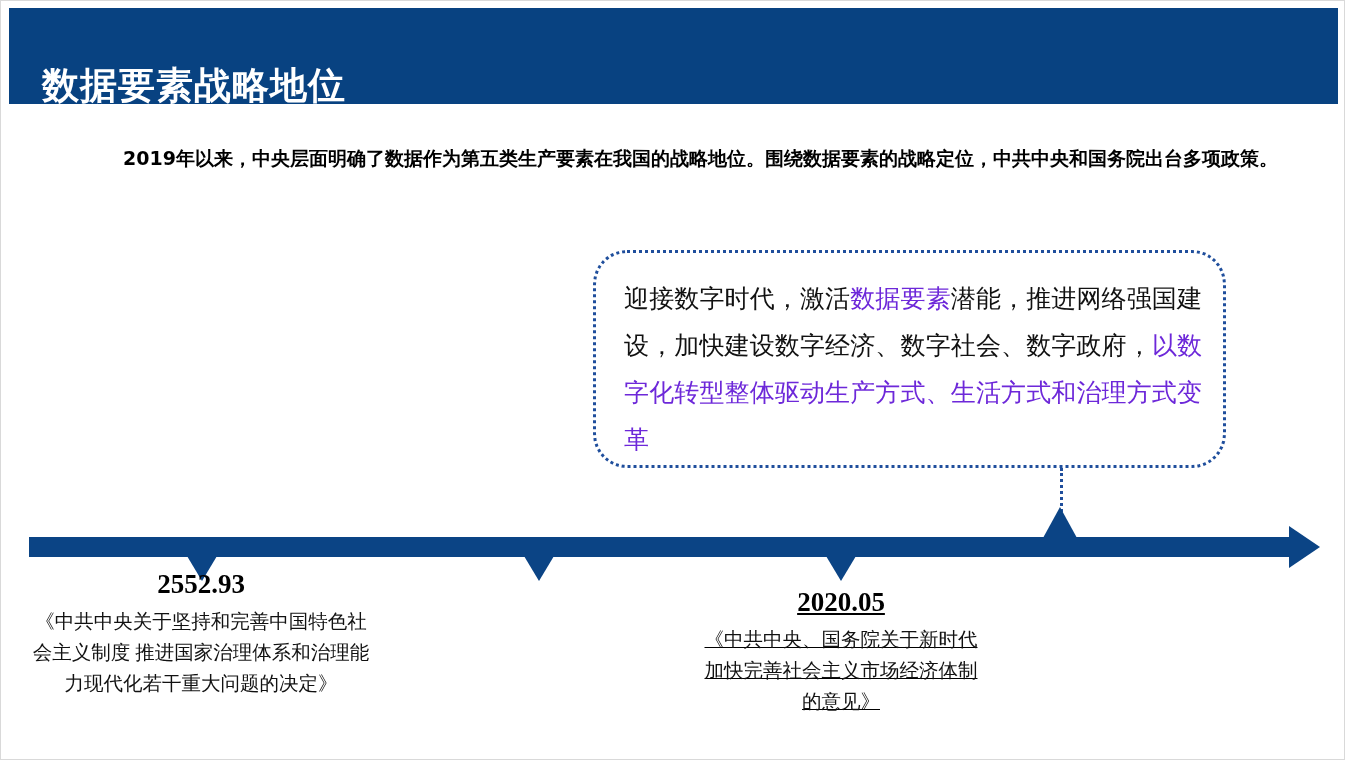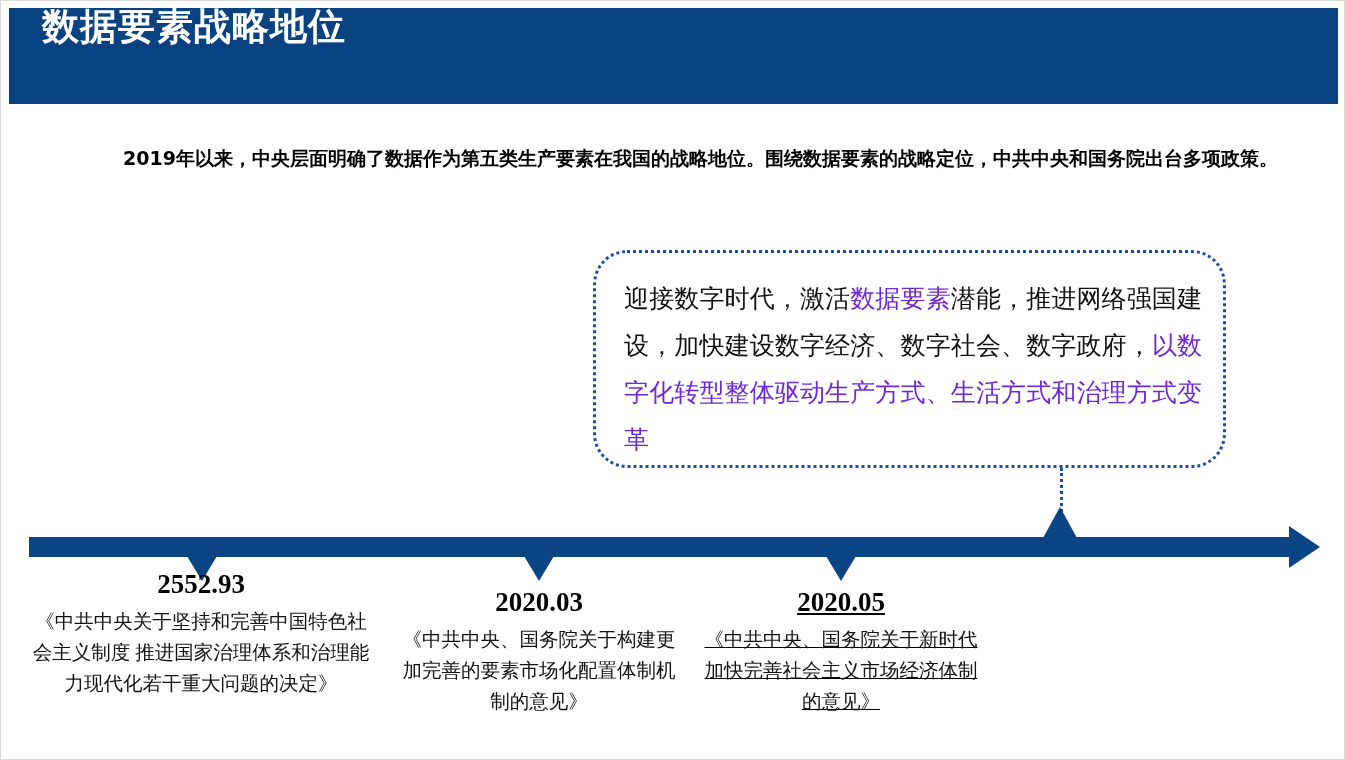--- a/index.html
+++ b/index.html
@@ -22,21 +22,21 @@
 
   
   .title-banner {
     position: absolute;
     left: 8px;
     top: 7px;
     width: 1329px;
     height: 96px;
     background: #084281;
     display: flex;
-    align-items: flex-start;
+    align-items: flex-end;
   }
   .title-text {
     color: #ffffff;
     font-family: "DejaVu Sans", "Liberation Sans", sans-serif;
     font-weight: bold;
     font-size: 37px;
     letter-spacing: 1px;
     margin-left: 33px;
     line-height: 1;
   }
@@ -179,24 +179,20 @@
   <div class="tick-down" style="left:186px;"></div>
   <div class="tick-down" style="left:523px;"></div>
   <div class="tick-down" style="left:825px;"></div>
   <div class="tick-up"></div>
 
   <div class="entry entry-1">
     <div class="entry-date">2552.93</div>
     <div class="entry-caption">《中共中央关于坚持和完善中国特色社会主义制度  推进国家治理体系和治理能力现代化若干重大问题的决定》</div>
   </div>
 
-  <div class="entry entry-2">
-    <div class="entry-date">2020.03</div>
-    <div class="entry-caption">《中共中央、国务院关于构建更加完善的要素市场化配置体制机制的意见》</div>
-  </div>
 
   <div class="entry entry-3">
     <div class="entry-date">2020.05</div>
     <div class="entry-caption">《中共中央、国务院关于新时代加快完善社会主义市场经济体制的意见》</div>
   </div>
 
 
 </div>
 
 </body></html>

